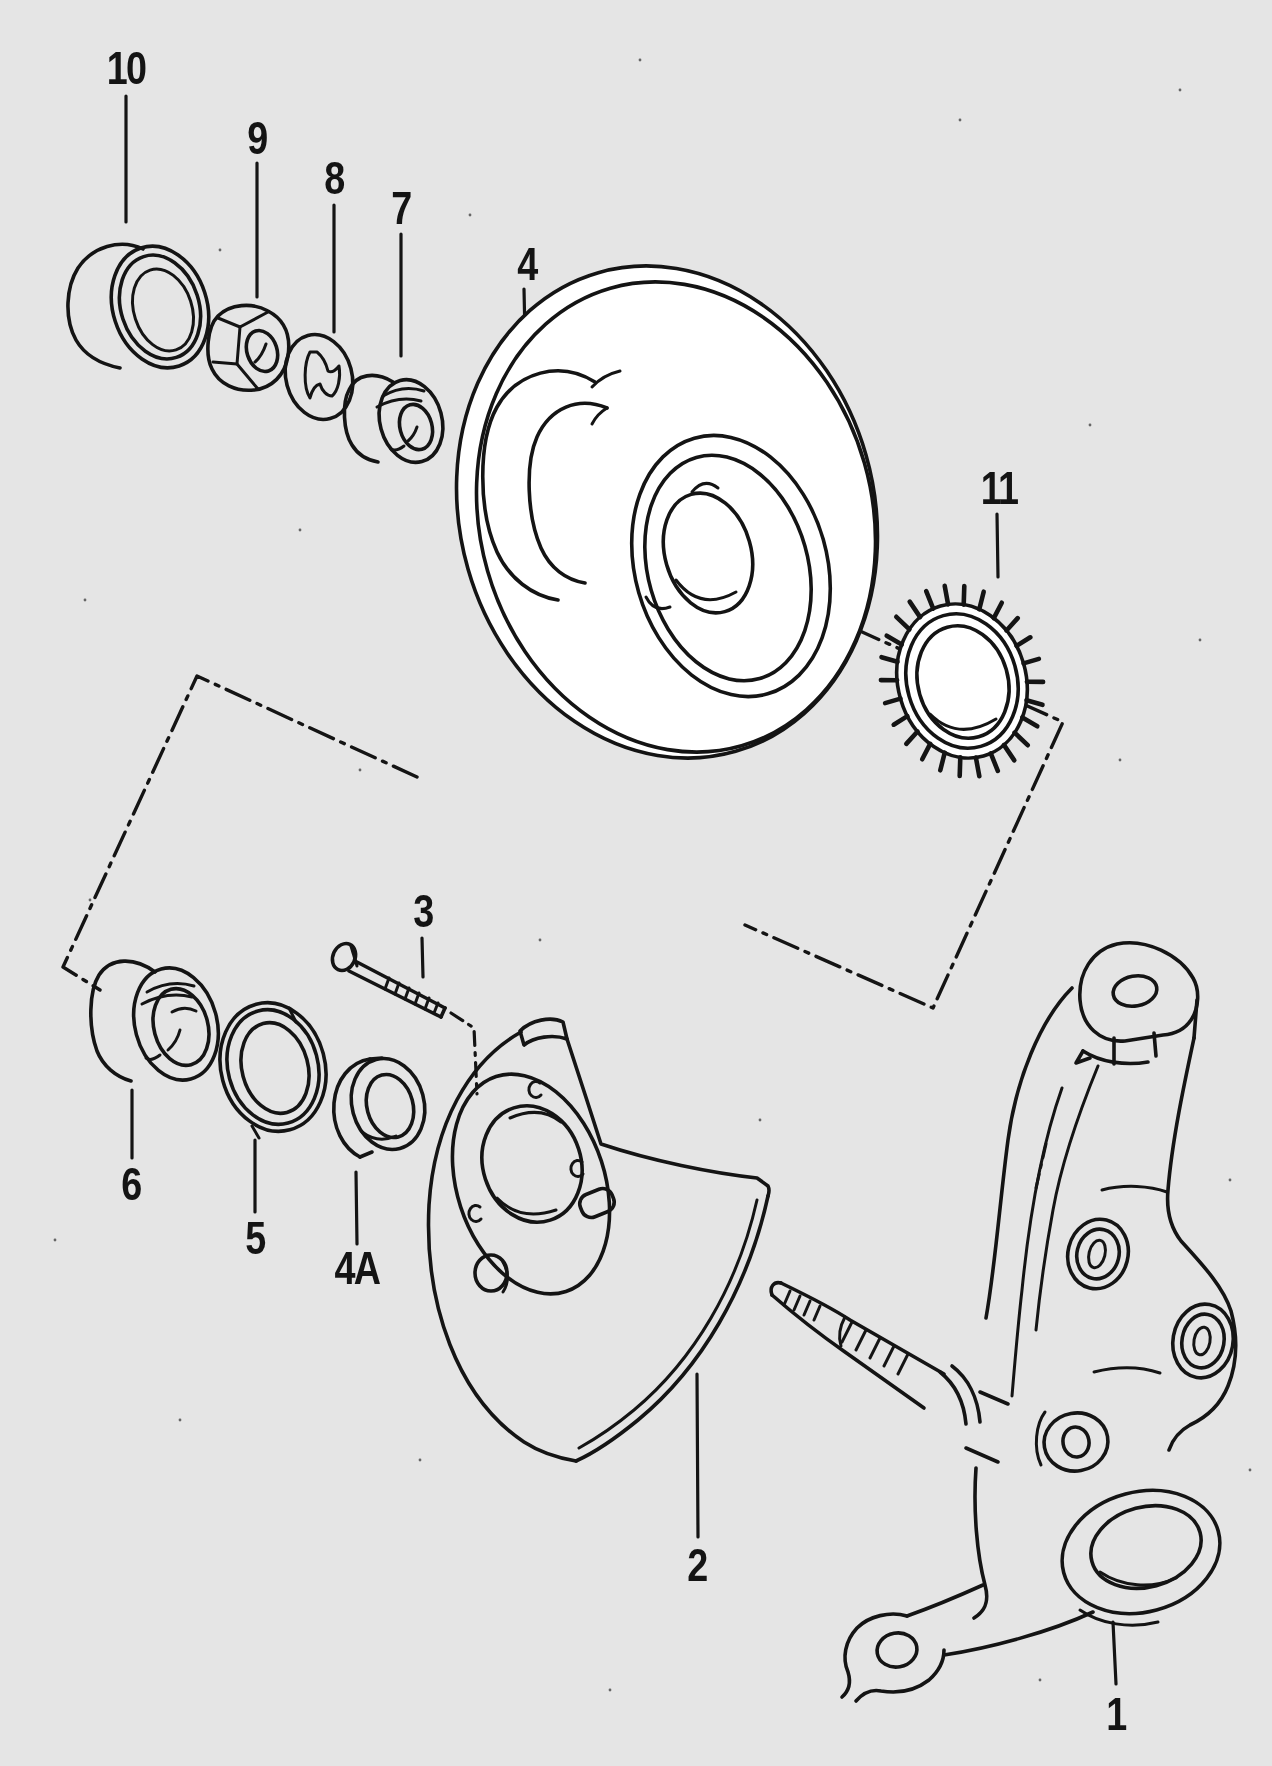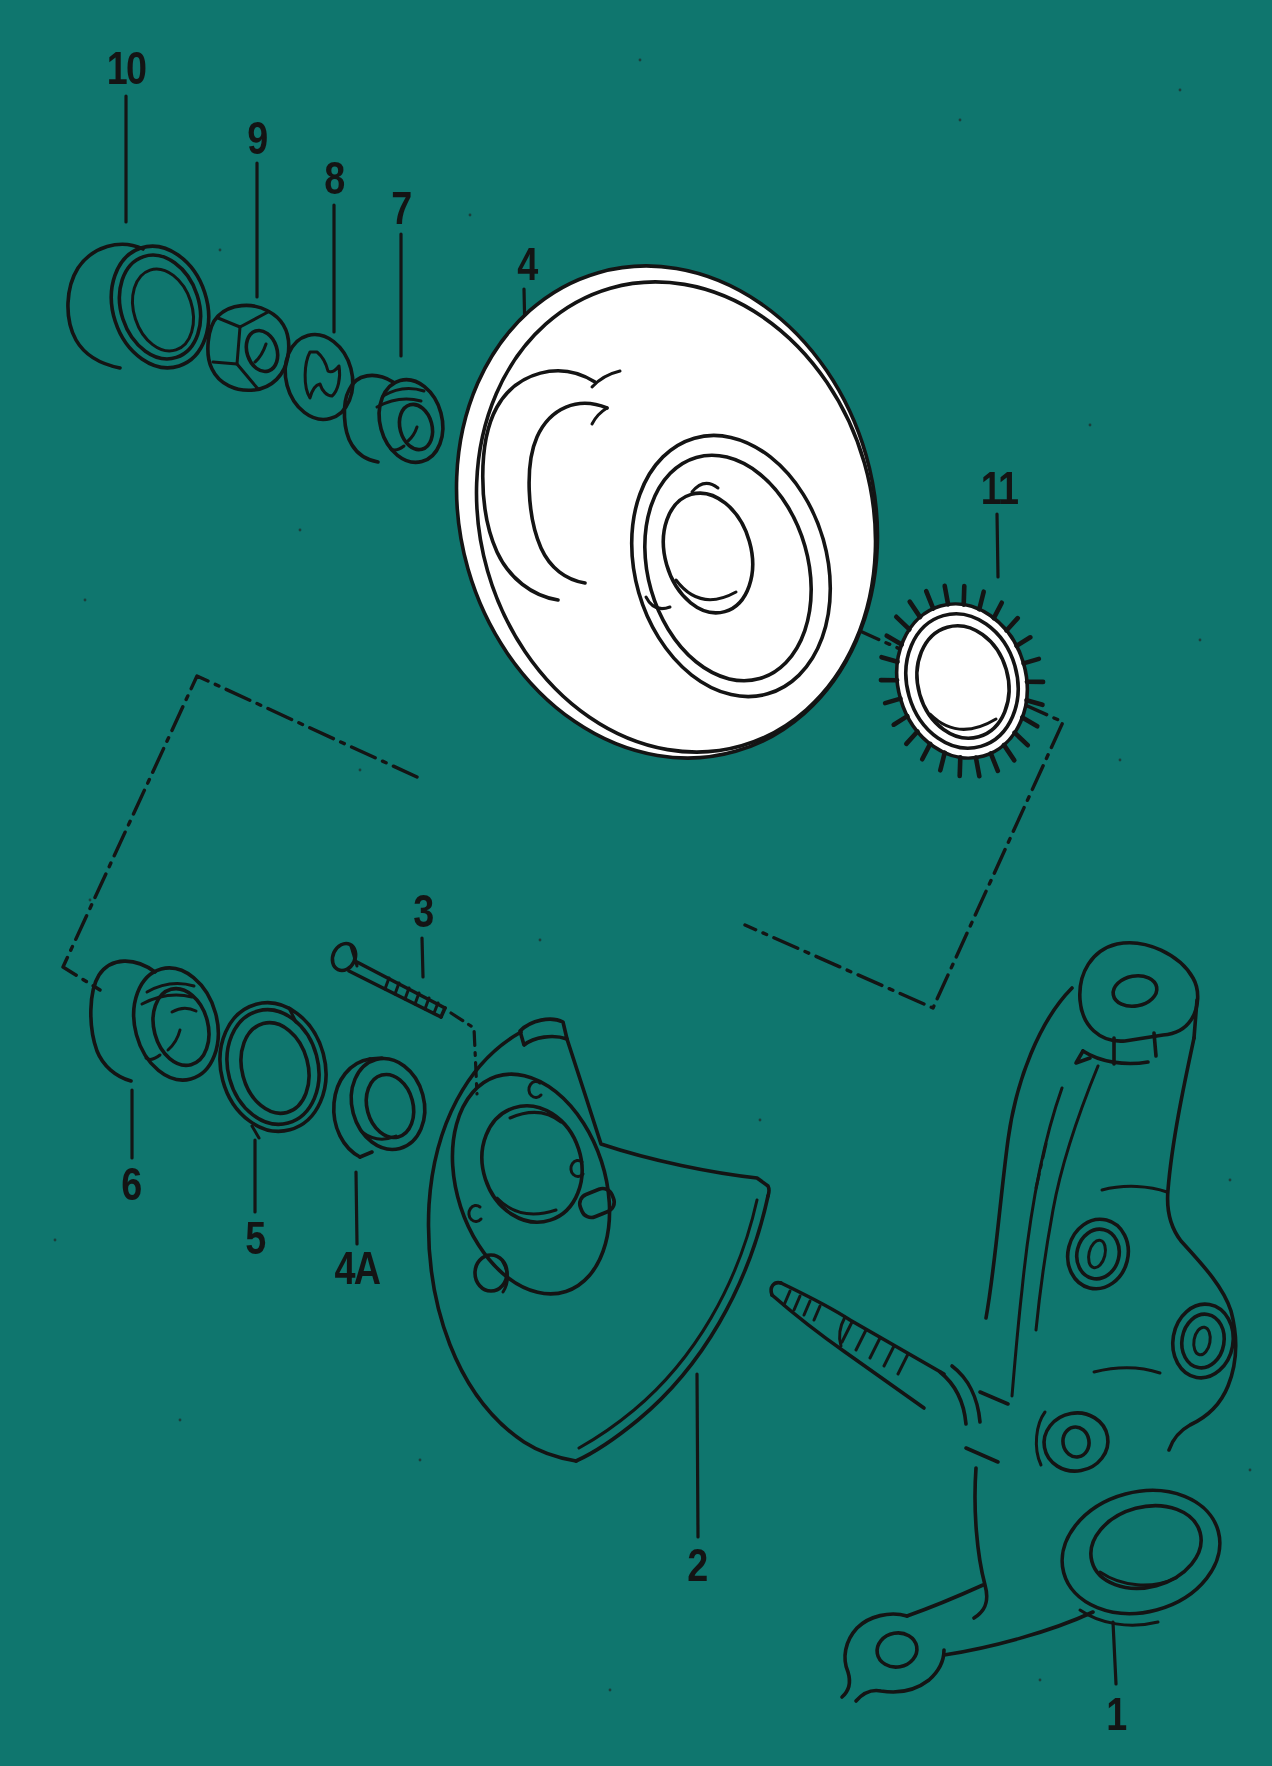--- a/index.html
+++ b/index.html
@@ -1,19 +1,19 @@
 <!DOCTYPE html>
 <html><head>
 <meta charset="utf-8">
 <style>
   html,body{margin:0;padding:0;background:#888;}
   .sheet{
     position:relative;
     width:1272px;height:1766px;
-    background:#0f766e;
+    background:#e5e5e5;
     overflow:hidden;
     font-family:"Liberation Sans", sans-serif;
   }
   .sheet svg{position:absolute;left:0;top:0;}
   .callout{
     position:absolute;
     transform:translate(-50%,-50%) scaleX(.82);
     font-weight:bold;
     font-size:46px;
     letter-spacing:-2px;

